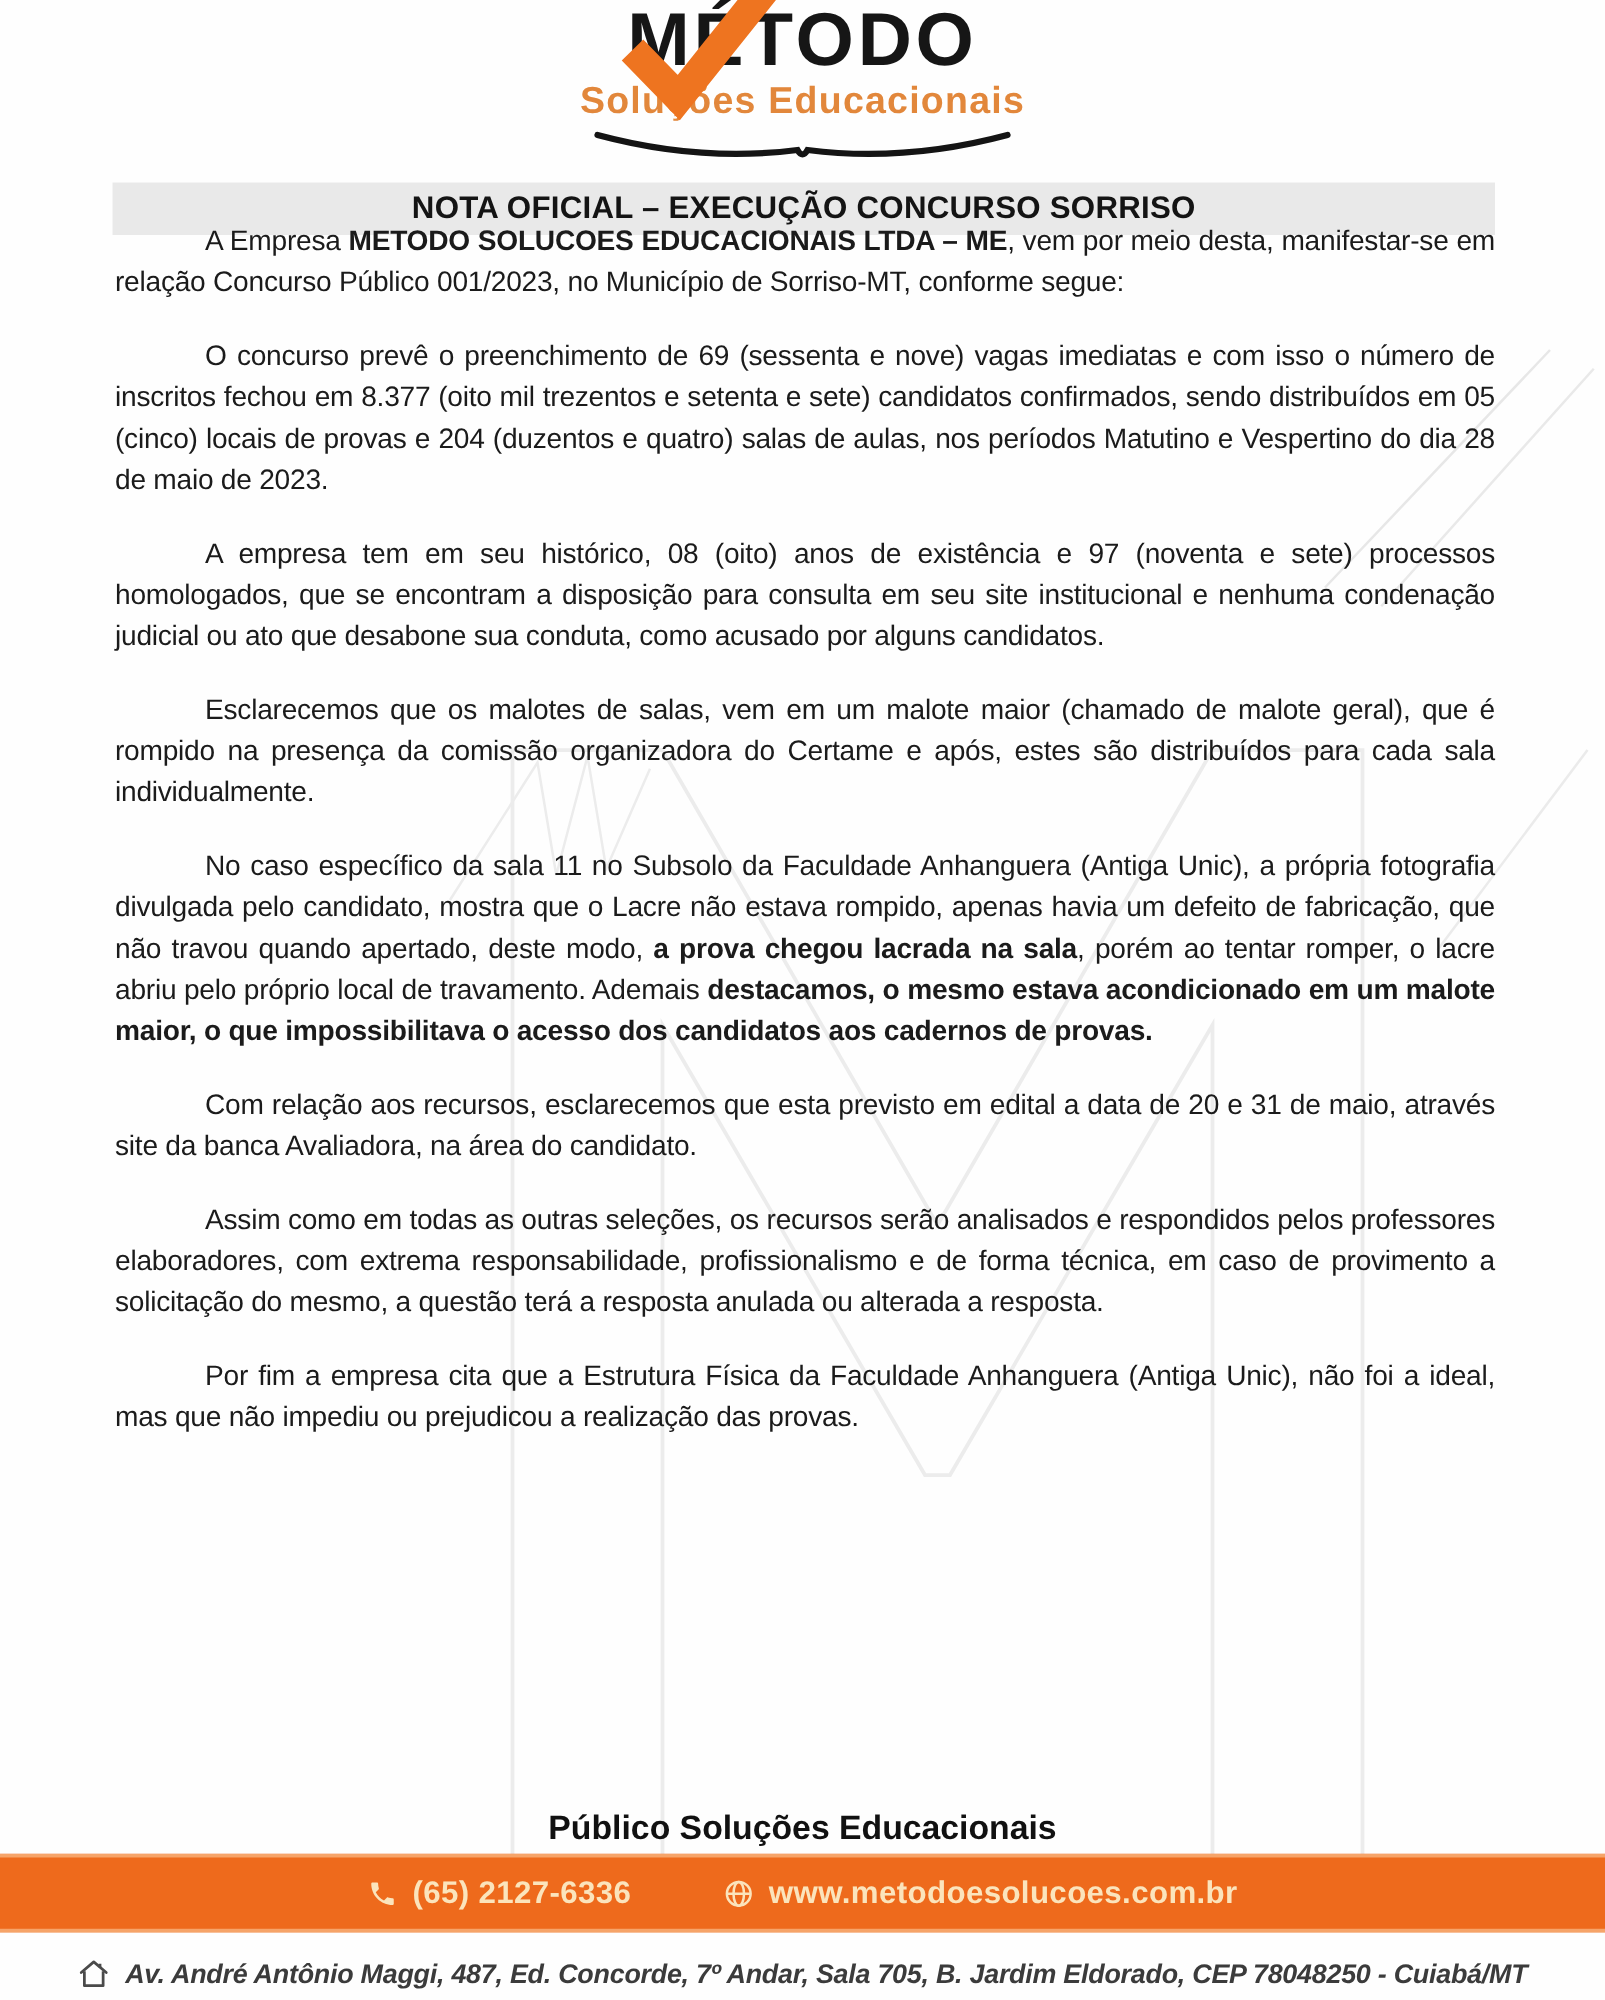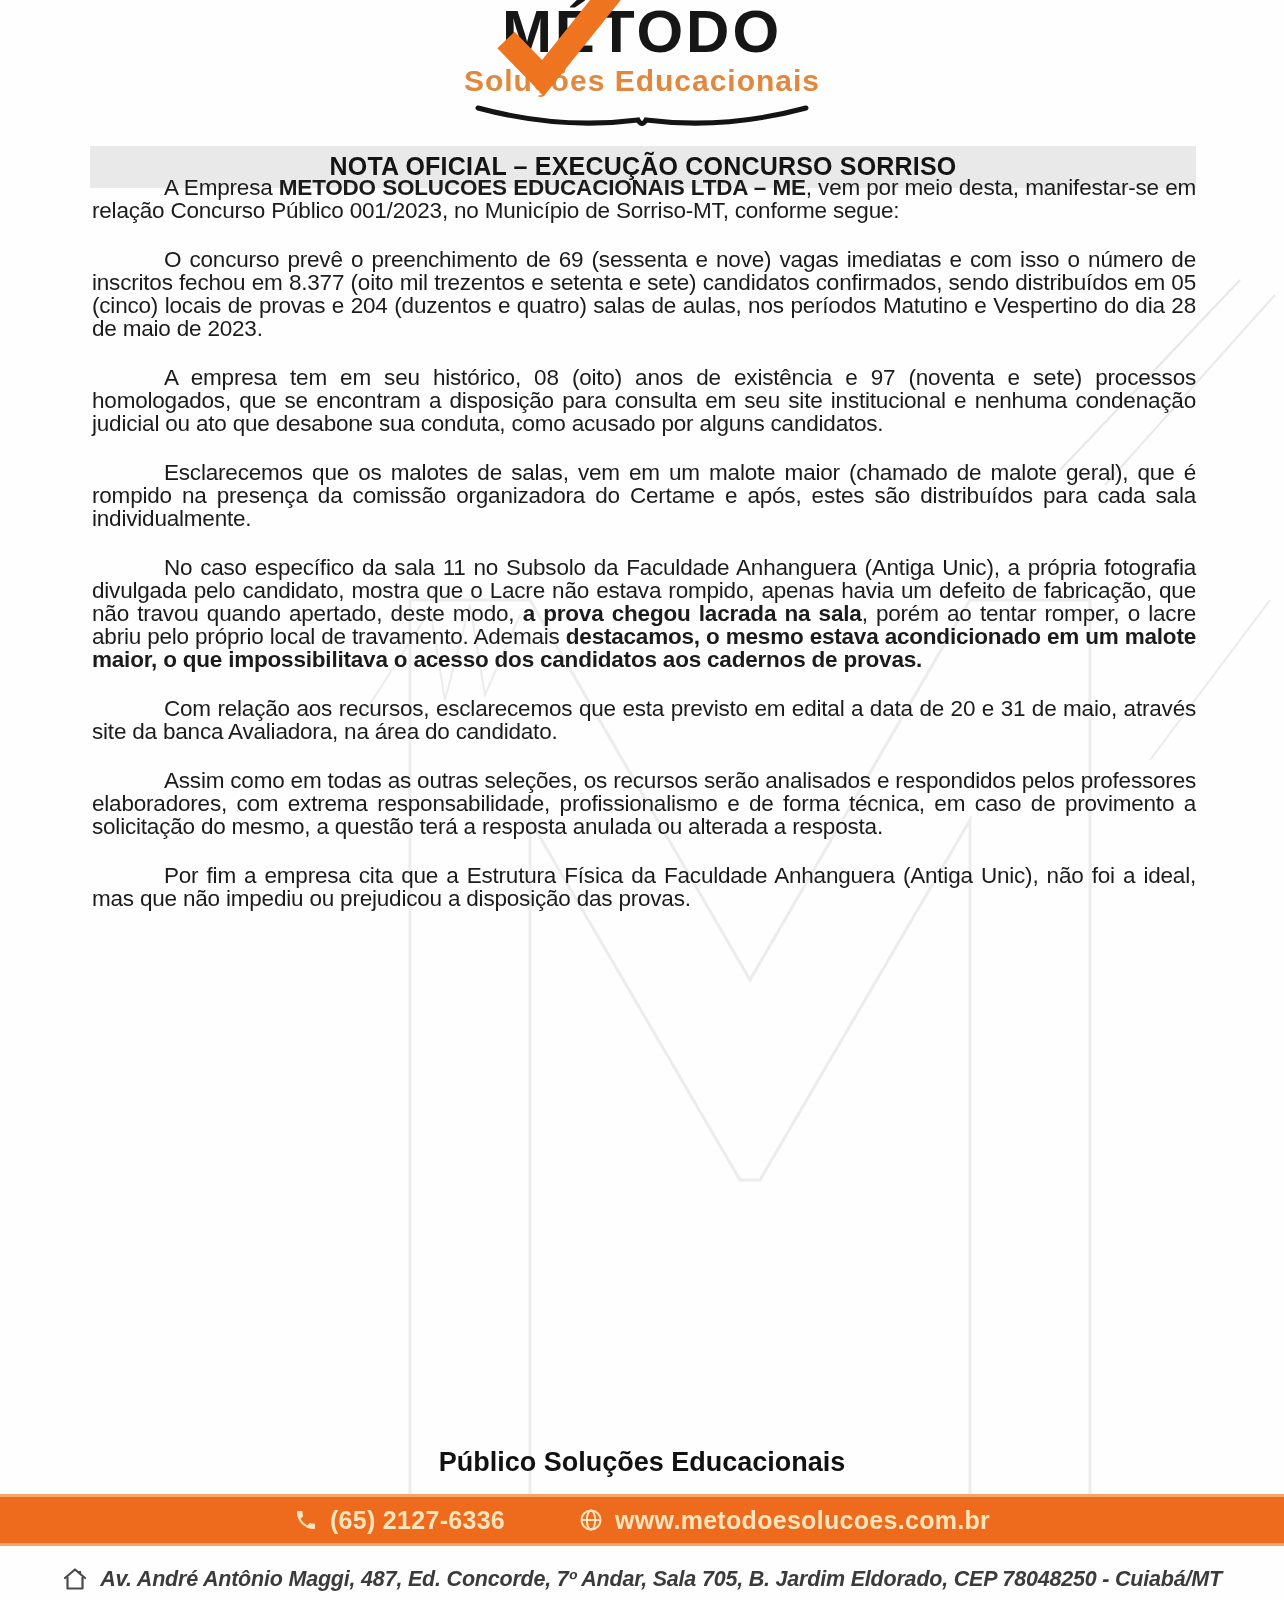--- a/index.html
+++ b/index.html
@@ -38,32 +38,32 @@
   
   .content{
     position:absolute;z-index:1;
     top:176px;left:92px;right:88px;
     text-align:justify;
   }
   .para{
     margin:0 0 26px 0;
     text-indent:72px;
     font-size:22.5px;
-    line-height:23px;
+    line-height:33px;
     letter-spacing:-0.2px;
     color:#1b1b1b;
   }
   .para .b{font-weight:700;}
   
   .signature{
     position:absolute;z-index:1;bottom:122px;left:0;right:0;
     text-align:center;font-size:27px;font-weight:700;color:#111;
   }
   .contact-bar{
-    position:absolute;z-index:1;bottom:54px;left:0;right:0;height:52px;
+    position:absolute;z-index:1;bottom:54px;left:0;right:0;height:63px;
     background:#EE6A1C;
     box-shadow:inset 0 3px 0 rgba(255,236,200,0.45), inset 0 -3px 0 rgba(255,236,200,0.45);
     display:flex;align-items:center;justify-content:center;gap:74px;
   }
   .contact-item{display:flex;align-items:center;gap:12px;}
   .contact-item .txt{
     color:#FBE4BC;font-size:25px;font-weight:700;letter-spacing:0.3px;
   }
   .address-row{
     position:absolute;z-index:1;bottom:8px;left:0;right:0;
@@ -105,21 +105,21 @@
   </div>
 
   <div class="content">
       <p class="para"><span>A Empresa </span><span class="b">METODO SOLUCOES EDUCACIONAIS LTDA – ME</span><span>, vem por meio desta, manifestar-se em relação Concurso Público 001/2023, no Município de Sorriso-MT, conforme segue:</span></p>
       <p class="para"><span>O concurso prevê o preenchimento de 69 (sessenta e nove) vagas imediatas e com isso o número de inscritos fechou em 8.377 (oito mil trezentos e setenta e sete) candidatos confirmados, sendo distribuídos em 05 (cinco) locais de provas e 204 (duzentos e quatro) salas de aulas, nos períodos Matutino e Vespertino do dia 28 de maio de 2023.</span></p>
       <p class="para"><span>A empresa tem em seu histórico, 08 (oito) anos de existência e 97 (noventa e sete) processos homologados, que se encontram a disposição para consulta em seu site institucional e nenhuma condenação judicial ou ato que desabone sua conduta, como acusado por alguns candidatos.</span></p>
       <p class="para"><span>Esclarecemos que os malotes de salas, vem em um malote maior (chamado de malote geral), que é rompido na presença da comissão organizadora do Certame e após, estes são distribuídos para cada sala individualmente.</span></p>
       <p class="para"><span>No caso específico da sala 11 no Subsolo da Faculdade Anhanguera (Antiga Unic), a própria fotografia divulgada pelo candidato, mostra que o Lacre não estava rompido, apenas havia um defeito de fabricação, que não travou quando apertado, deste modo, </span><span class="b">a prova chegou lacrada na sala</span><span>, porém ao tentar romper, o lacre abriu pelo próprio local de travamento. Ademais </span><span class="b">destacamos, o mesmo estava acondicionado em um malote maior, o que impossibilitava o acesso dos candidatos aos cadernos de provas.</span></p>
       <p class="para"><span>Com relação aos recursos, esclarecemos que esta previsto em edital a data de 20 e 31 de maio, através site da banca Avaliadora, na área do candidato.</span></p>
       <p class="para"><span>Assim como em todas as outras seleções, os recursos serão analisados e respondidos pelos professores elaboradores, com extrema responsabilidade, profissionalismo e de forma técnica, em caso de provimento a solicitação do mesmo, a questão terá a resposta anulada ou alterada a resposta.</span></p>
-      <p class="para"><span>Por fim a empresa cita que a Estrutura Física da Faculdade Anhanguera (Antiga Unic), não foi a ideal, mas que não impediu ou prejudicou a disposição das provas.</span></p>
+      <p class="para"><span>Por fim a empresa cita que a Estrutura Física da Faculdade Anhanguera (Antiga Unic), não foi a ideal, mas que não impediu ou prejudicou a realização das provas.</span></p>
     </div>
 
   <div class="signature">Público Soluções Educacionais</div>
 
   <div class="contact-bar">
     <div class="contact-item">
       <svg class="ico" width="24" height="24" viewBox="0 0 24 24">
         <path d="M6.62 10.79c1.44 2.83 3.76 5.14 6.59 6.59l2.2-2.2c.27-.27.67-.36 1.02-.24 1.12.37 2.33.57 3.57.57.55 0 1 .45 1 1V20c0 .55-.45 1-1 1-9.39 0-17-7.61-17-17 0-.55.45-1 1-1h3.5c.55 0 1 .45 1 1 0 1.25.2 2.45.57 3.57.11.35.03.74-.25 1.02l-2.2 2.2z" fill="#FBE4BC"></path>
       </svg>
       <span class="txt">(65) 2127-6336</span>

